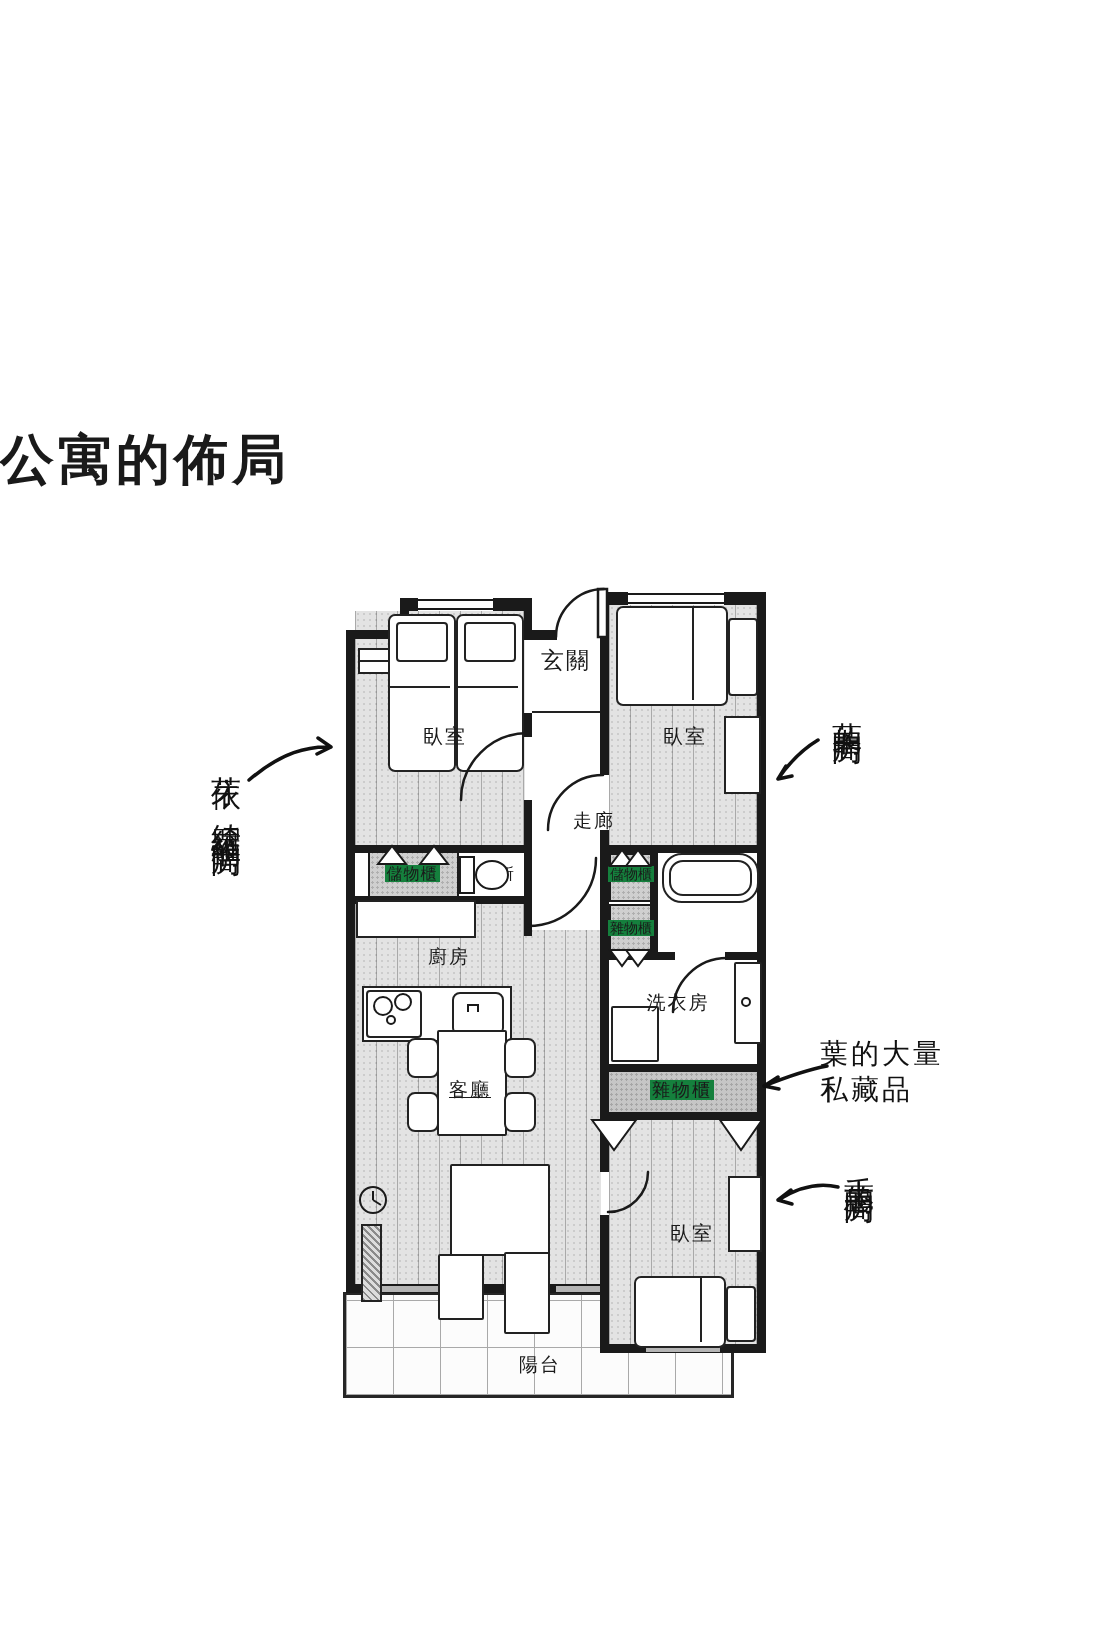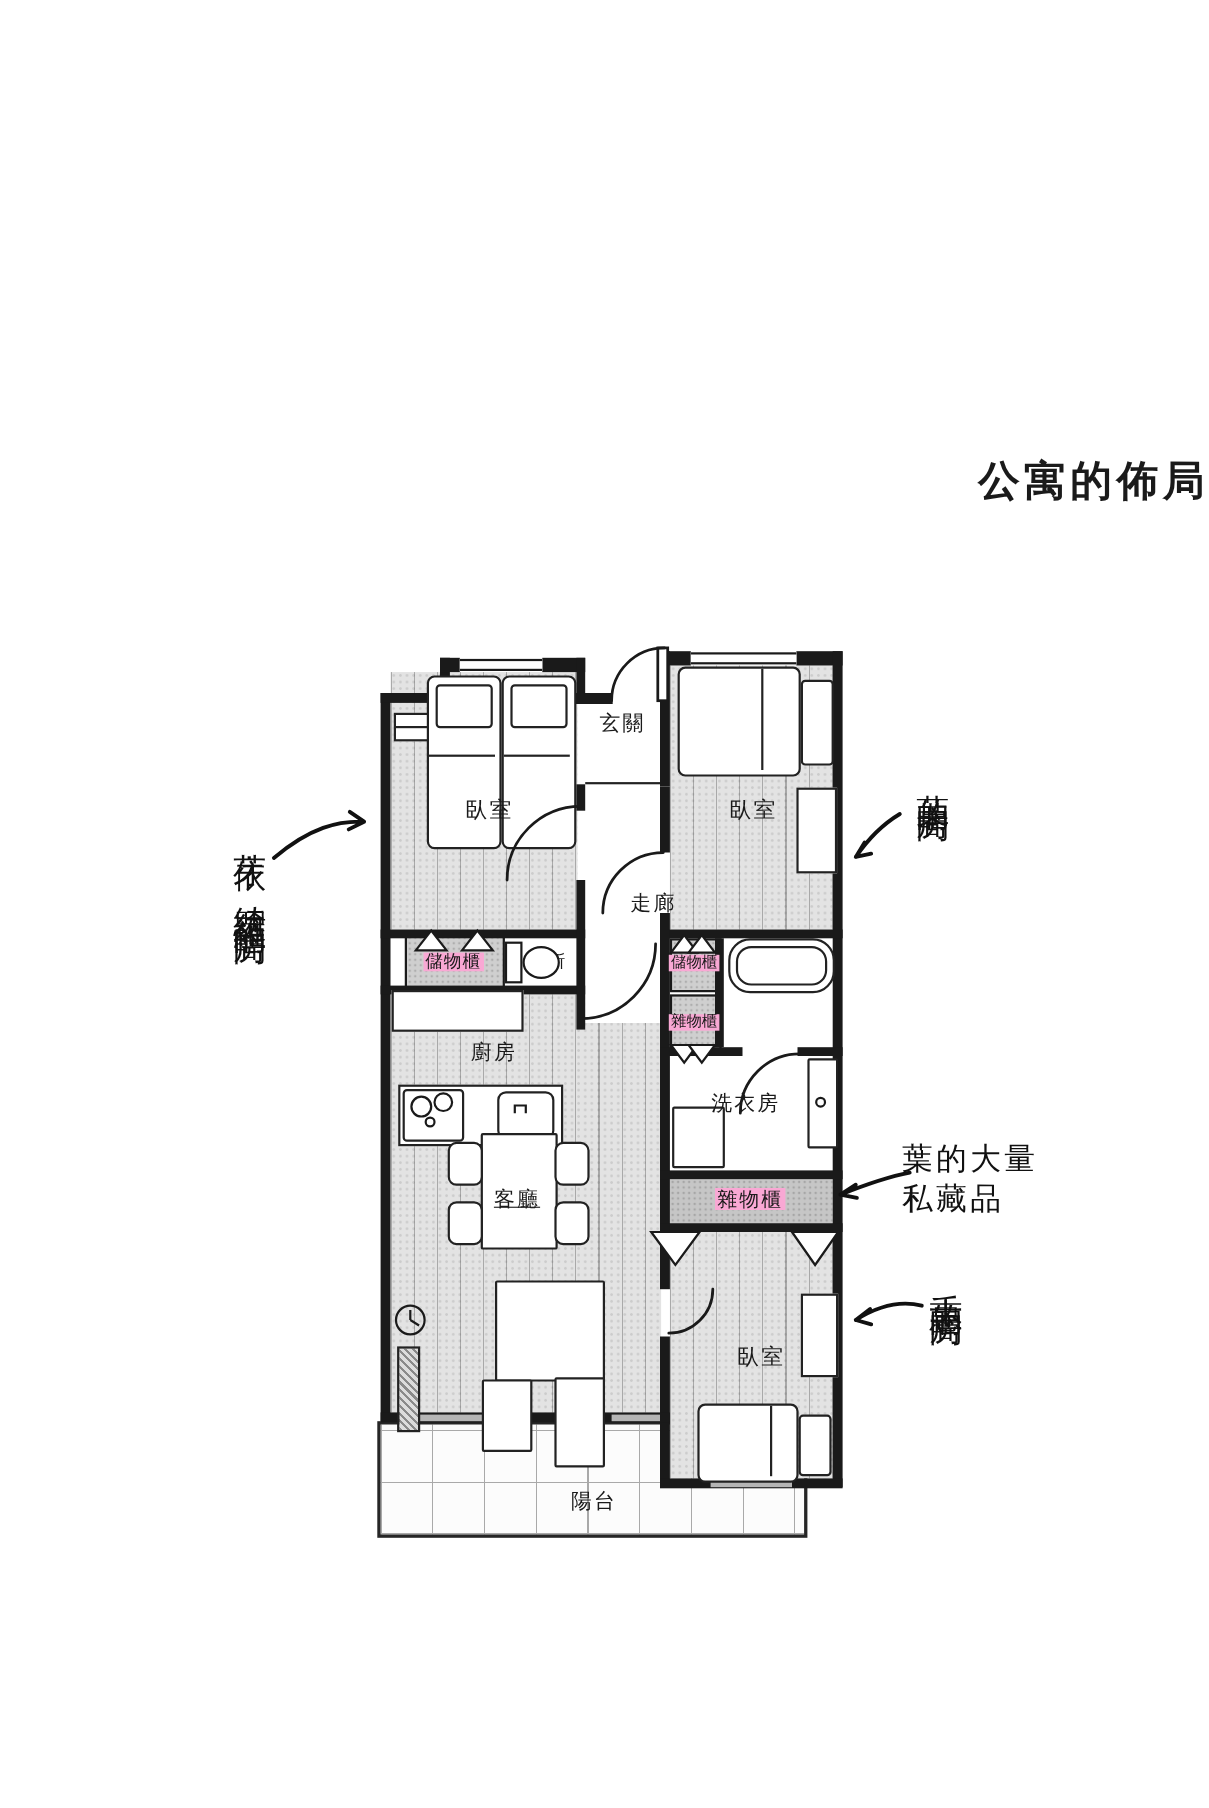--- a/index.html
+++ b/index.html
@@ -17,22 +17,22 @@
     background-image:radial-gradient(rgba(0,0,0,0.16) 1px,transparent 1.4px);
     background-size:5px 5px;}
   .cabinet{position:absolute;z-index:3;background-color:#cfcfcf;
     background-image:radial-gradient(rgba(0,0,0,0.16) 1px,transparent 1.4px);
     background-size:5px 5px;border:2px solid #1a1a1a;}
   
   .furn{position:absolute;z-index:5;background:#fff;border:2.5px solid #222;border-radius:4px;}
   .line{position:absolute;z-index:6;background:#222;}
   
   .rlabel{position:absolute;z-index:7;font-size:20px;letter-spacing:2px;text-align:center;white-space:nowrap;color:#1a1a1a;}
-  .tag span{background:#f9a8d4;padding:0 2px;font-family:Liberation Serif, serif;}
-  .title{position:absolute;left:0;right:0;top:412px;text-align:right;font-size:38px;font-weight:bold;letter-spacing:4px;z-index:8;}
+  .tag span{background:#15803d;padding:0 2px;}
+  .title{position:absolute;left:0;right:0;top:424px;text-align:left;font-size:54px;font-weight:bold;letter-spacing:4px;z-index:8;}
   .vnote{position:absolute;z-index:9;writing-mode:vertical-rl;text-orientation:upright;
          font-size:30px;letter-spacing:5px;color:#111;font-weight:500;}
   .hnote{position:absolute;z-index:9;font-size:28px;letter-spacing:3px;color:#111;font-weight:500;line-height:36px;}
   .balcony{position:absolute;z-index:1;background-color:#fcfcfc;border:3px solid #262626;
     background-image:repeating-linear-gradient(0deg,#a9a9a9 0 1px,transparent 1px 47px),
                      repeating-linear-gradient(90deg,#a9a9a9 0 1px,transparent 1px 47px);}
   .window{position:absolute;z-index:5;background:#fff;border-top:2px solid #1a1a1a;border-bottom:2px solid #1a1a1a;}
   .slidewin{position:absolute;z-index:5;background:#b5b5b5;}
   .tv{position:absolute;z-index:5;border:2px solid #222;
       background:repeating-linear-gradient(45deg,#8a8a8a 0 2px,#dcdcdc 2px 5px);}
@@ -132,21 +132,21 @@
   <div class="tv" style="left:361px;top:1224px;width:17px;height:74px;"></div>
 
   <div class="furn" style="left:634px;top:1276px;width:88px;height:68px;border-radius:7px;"></div>
   <div class="line" style="left:700px;top:1278px;width:2px;height:64px;"></div>
   <div class="furn" style="left:726px;top:1286px;width:26px;height:52px;"></div>
   <div class="furn" style="left:728px;top:1176px;width:30px;height:72px;border-radius:0;"></div>
 
   <div class="rlabel" style="left:385px;top:723px;width:120px;"><span>臥室</span></div>
   <div class="rlabel" style="left:625px;top:723px;width:120px;"><span>臥室</span></div>
   <div class="rlabel" style="left:632px;top:1220px;width:120px;"><span>臥室</span></div>
-  <div class="rlabel" style="left:532px;top:645px;width:68px;font-size:19px;"><span>玄關</span></div>
+  <div class="rlabel" style="left:532px;top:645px;width:68px;font-size:23px;"><span>玄關</span></div>
   <div class="rlabel" style="left:560px;top:808px;width:68px;font-size:19px;"><span>走廊</span></div>
   <div class="rlabel tag" style="left:368px;top:864px;width:88px;font-size:16px;letter-spacing:1px;"><span>儲物櫃</span></div>
   <div class="rlabel" style="left:466px;top:864px;width:64px;font-size:16px;letter-spacing:1px;"><span>廁所</span></div>
   <div class="rlabel tag" style="left:604px;top:866px;width:54px;font-size:14px;letter-spacing:0;"><span>儲物櫃</span></div>
   <div class="rlabel tag" style="left:604px;top:920px;width:54px;font-size:14px;letter-spacing:0;"><span>雜物櫃</span></div>
   <div class="rlabel" style="left:628px;top:990px;width:100px;font-size:19px;"><span>洗衣房</span></div>
   <div class="rlabel" style="left:409px;top:944px;width:80px;font-size:19px;"><span>廚房</span></div>
   <div class="rlabel" style="left:430px;top:1077px;width:80px;font-size:19px;text-decoration:underline;"><span>客廳</span></div>
   <div class="rlabel tag" style="left:630px;top:1078px;width:104px;font-size:18px;"><span>雜物櫃</span></div>
   <div class="rlabel" style="left:480px;top:1352px;width:120px;font-size:19px;"><span>陽台</span></div>

